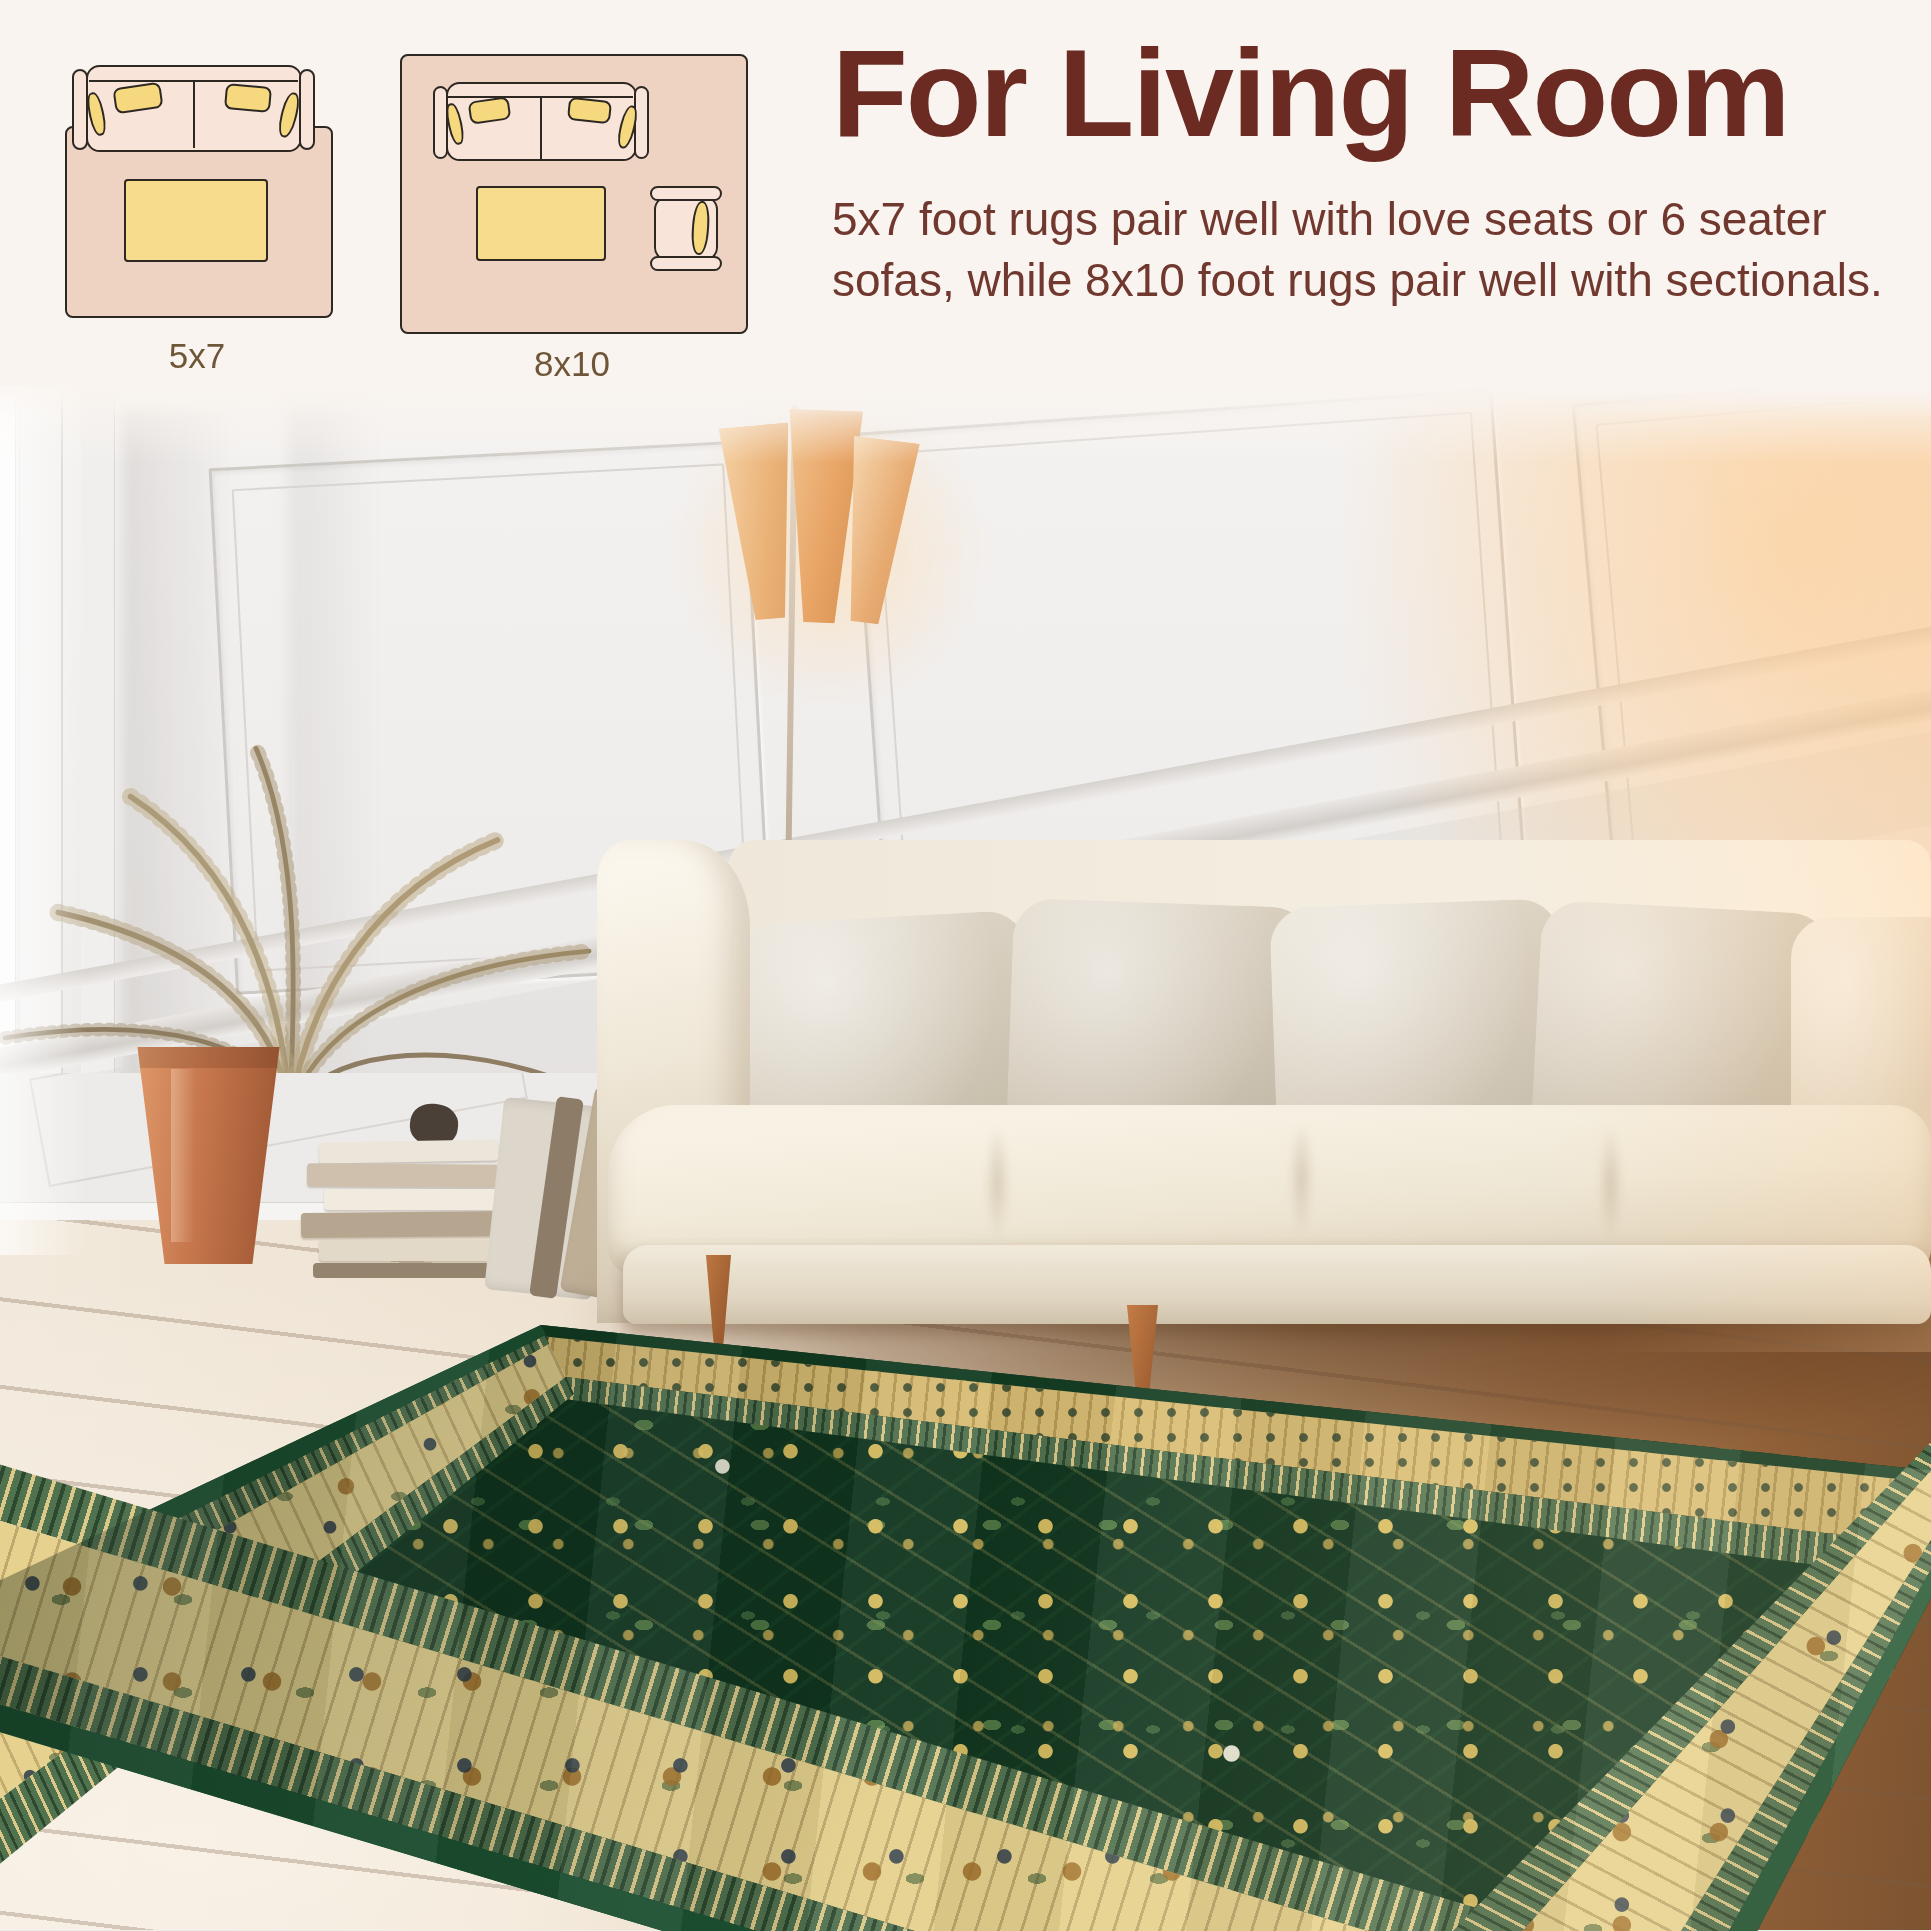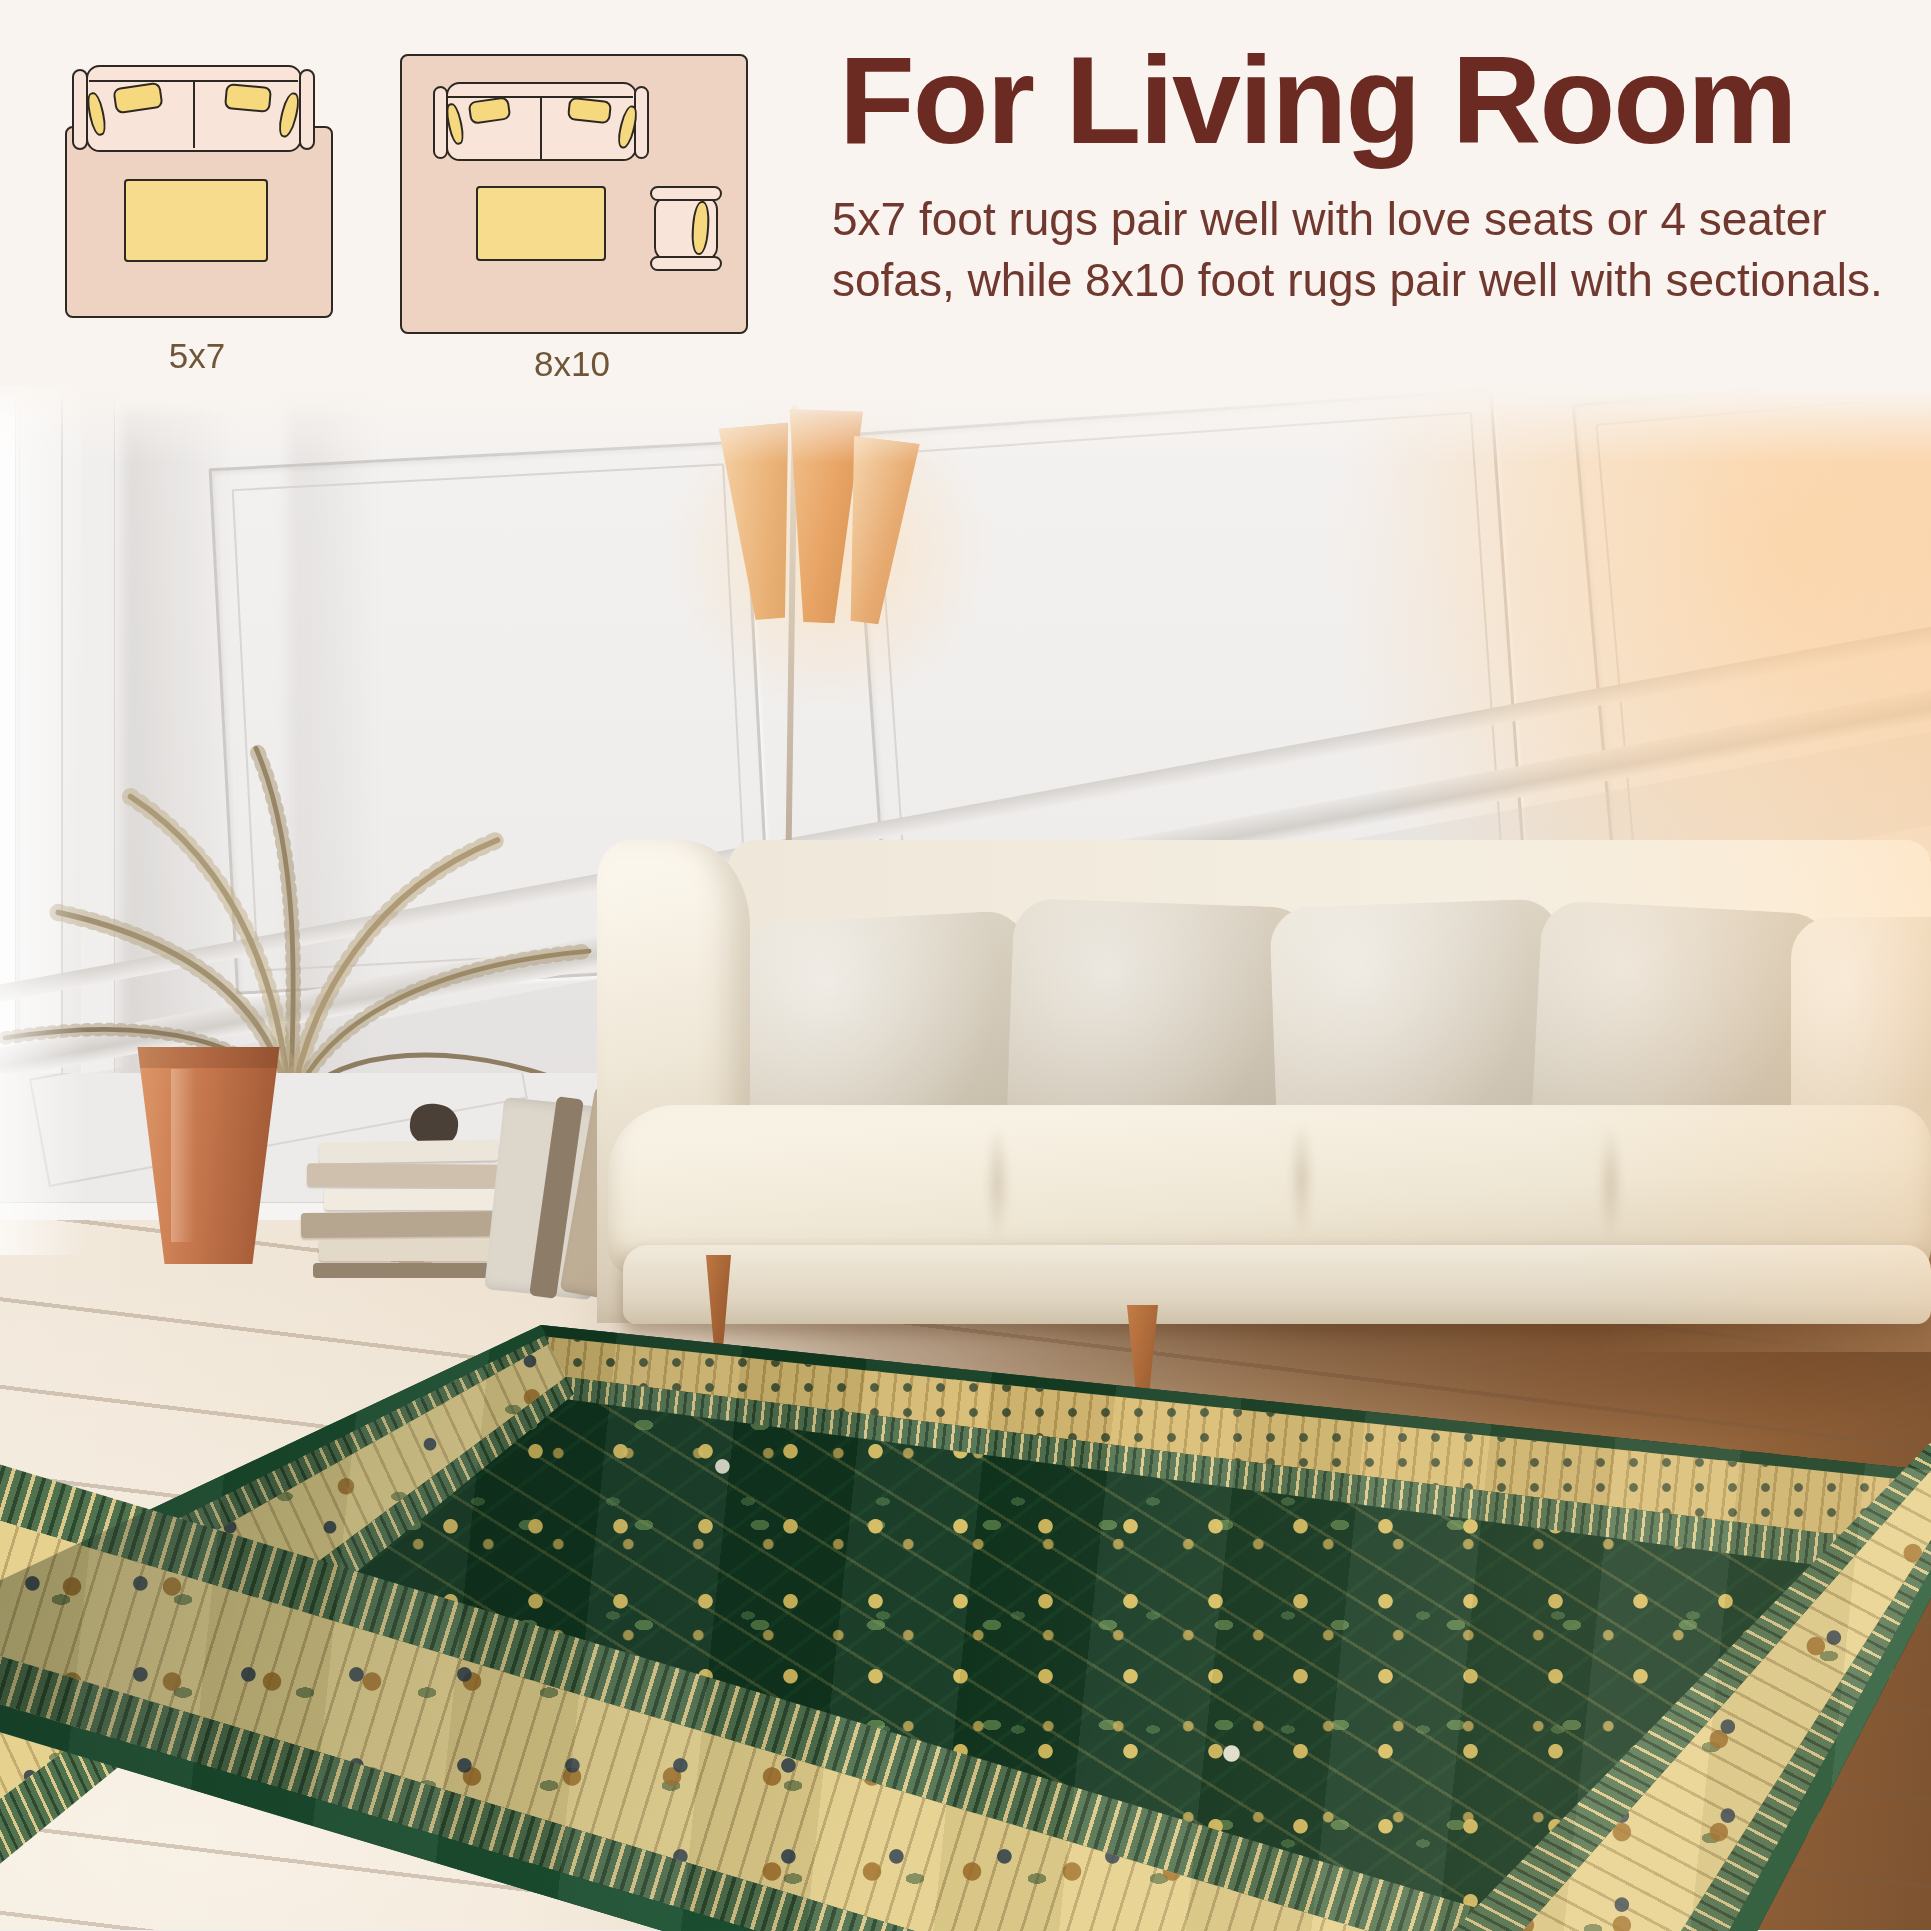--- a/index.html
+++ b/index.html
@@ -237,18 +237,18 @@
       <div class="d-table" style="left:476px;top:186px;width:130px;height:75px;"></div>
       <div class="d-sofa" style="left:650px;top:186px;width:72px;height:84px;">
         <div class="d-body" style="left:3.9px;top:9.7px;width:64px;height:65px;"></div>
         <div class="d-arm" style="left:0;top:0;width:72px;height:14.5px;border-radius:7.7px;"></div>
         <div class="d-arm" style="left:0;top:70px;width:72px;height:14.5px;border-radius:7.7px;"></div>
         <div class="d-bolster" style="left:42px;top:15.4px;width:17.4px;height:54px;transform:rotate(4deg);"></div>
       </div>
       <div class="d-label" style="left:400px;top:344px;width:344px;">8x10</div>
     </div>
 
-    <h1 class="title" style="margin:11px;">For Living Room</h1>
-    <p class="desc" style="margin:0;">5x7 foot rugs pair well with love seats or 4 seater sofas, while 8x10 foot rugs pair well with sectionals.</p>
+    <h1 class="title" style="margin:4px;">For Living Room</h1>
+    <p class="desc" style="margin:0;">5x7 foot rugs pair well with love seats or 6 seater sofas, while 8x10 foot rugs pair well with sectionals.</p>
   </div>
 
 </div>
 
 
 </body></html>

